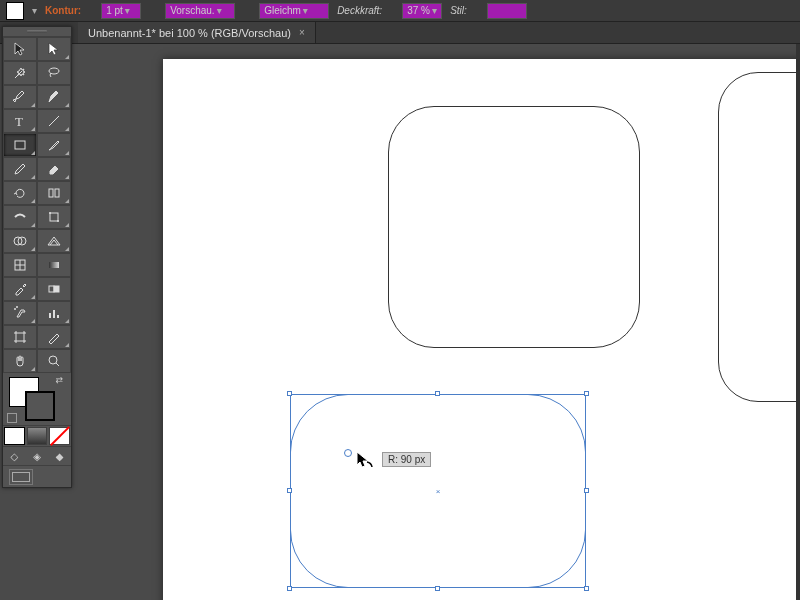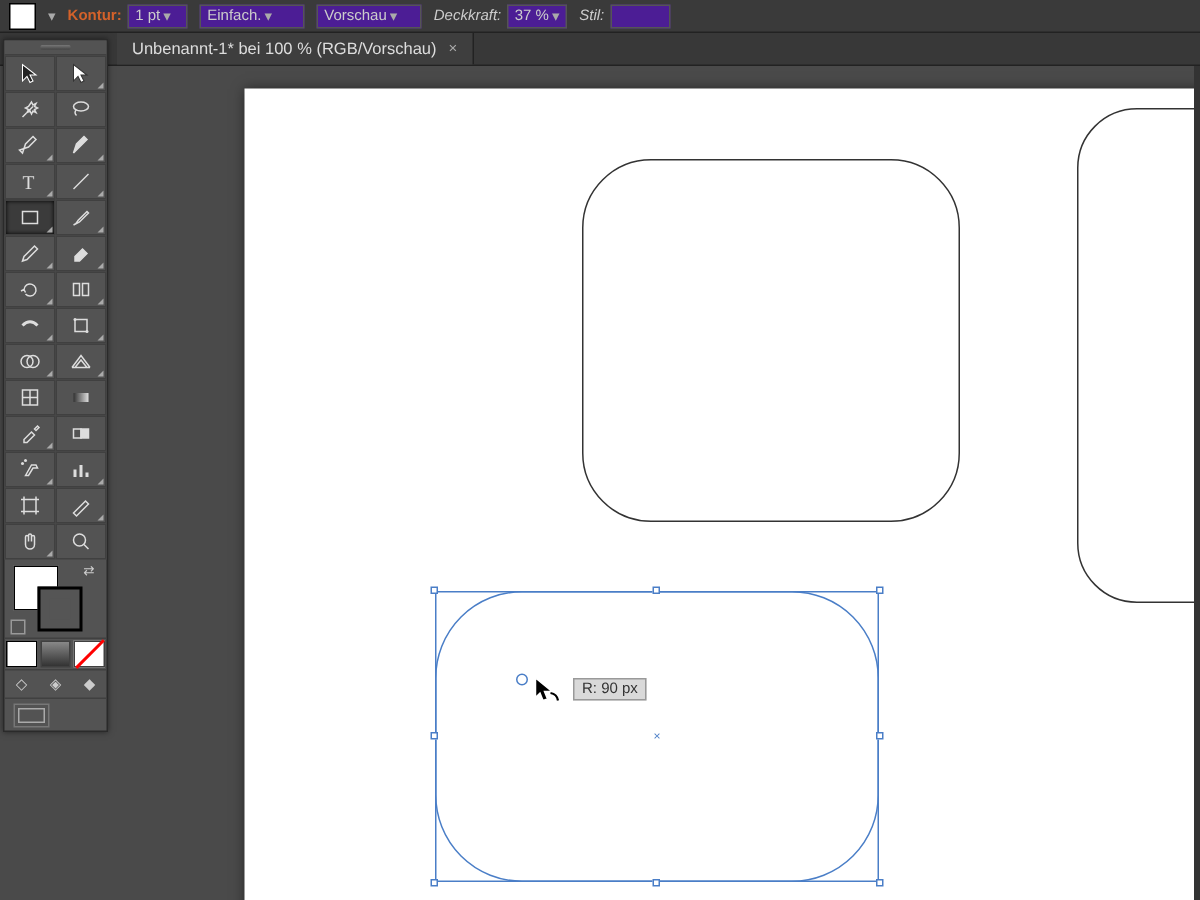--- a/index.html
+++ b/index.html
@@ -3,21 +3,21 @@
 <meta charset="utf-8">
 <style>
 * { margin: 0; padding: 0; box-sizing: border-box; user-select: none; }
 body { width: 800px; height: 600px; background: #4a4a4a; font-family: Arial, sans-serif; font-size: 11px; overflow: hidden; position: relative; }
 
 
 .options-bar { height: 22px; background: #3a3a3a; border-bottom: 1px solid #222; display: flex; align-items: center; gap: 8px; padding: 0 6px; color: #ccc; font-size: 10px; }
 .opt-item { display: flex; align-items: center; gap: 4px; }
 .opt-label { color: #d4622a; font-weight: bold; }
 .opt-label2 { color: #ccc; font-style: italic; }
-.opt-field { background: #4c1d95; border: 1px solid #555; color: #ccc; padding: 1px 4px; height: 16px; font-size: 10px; min-width: 40px; display: inline-flex; align-items: center; }
+.opt-field { background: #a21caf; border: 1px solid #555; color: #ccc; padding: 1px 4px; height: 16px; font-size: 10px; min-width: 40px; display: inline-flex; align-items: center; margin-left: 16px; }
 .opt-swatch { width: 18px; height: 18px; background: #fff; border: 1px solid #000; }
 .dropdown-arrow::after { content: "▾"; margin-left: 2px; color: #aaa; }
 
 
 .tab-bar { height: 22px; background: #383838; border-bottom: 1px solid #222; display: flex; align-items: stretch; padding-left: 78px; }
 .doc-tab { background: #3e3e3e; color: #ddd; padding: 3px 10px; font-size: 11px; display: flex; align-items: center; gap: 8px; border-right: 1px solid #222; }
 .tab-close { color: #aaa; cursor: pointer; font-size: 10px; }
 
 
 .toolbar { position: absolute; left: 2px; top: 26px; width: 70px; background: #535353; border: 1px solid #2a2a2a; box-shadow: 0 0 4px rgba(0,0,0,.5); }
@@ -78,22 +78,22 @@
 </head>
 <body>
 
 <div class="options-bar">
   <div class="opt-swatch"></div>
   <span style="color:#aaa">▾</span>
   <div class="opt-item">
     <span class="opt-label">Kontur:</span>
     <span class="opt-field dropdown-arrow">1 pt</span>
   </div>
-  <span class="opt-field dropdown-arrow" style="min-width:70px">Einfach.</span>
-  <span class="opt-field dropdown-arrow" style="min-width:70px">Vorschau</span>
+  <span class="opt-field dropdown-arrow" style="min-width:70px">Vorschau.</span>
+  <span class="opt-field dropdown-arrow" style="min-width:70px">Gleichm</span>
   <div class="opt-item">
     <span class="opt-label2">Deckkraft:</span>
     <span class="opt-field dropdown-arrow">37 %</span>
   </div>
   <div class="opt-item">
     <span class="opt-label2">Stil:</span>
     <span class="opt-field" style="width:20px"></span>
   </div>
 </div>
 

